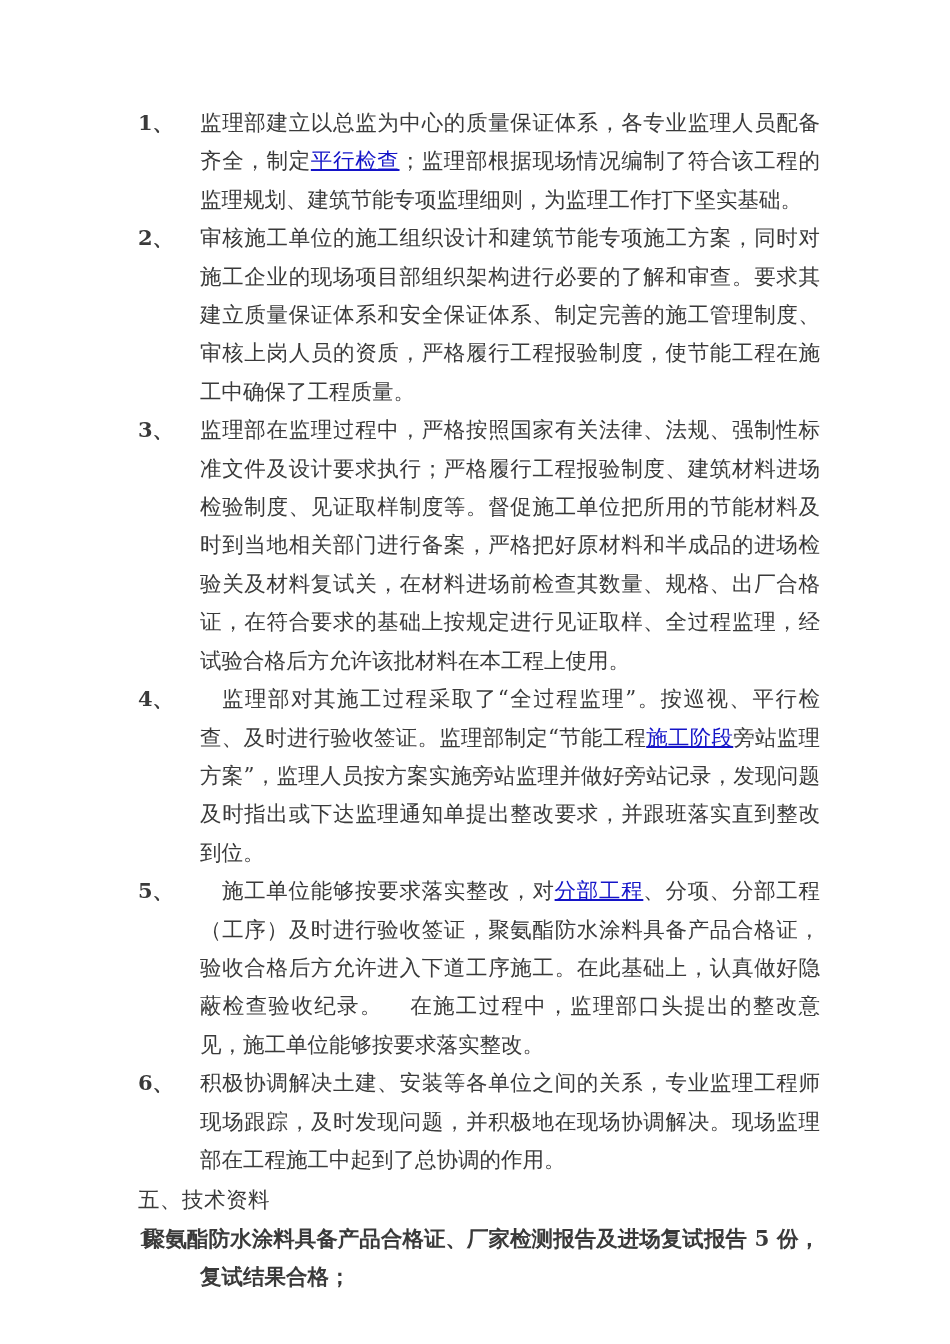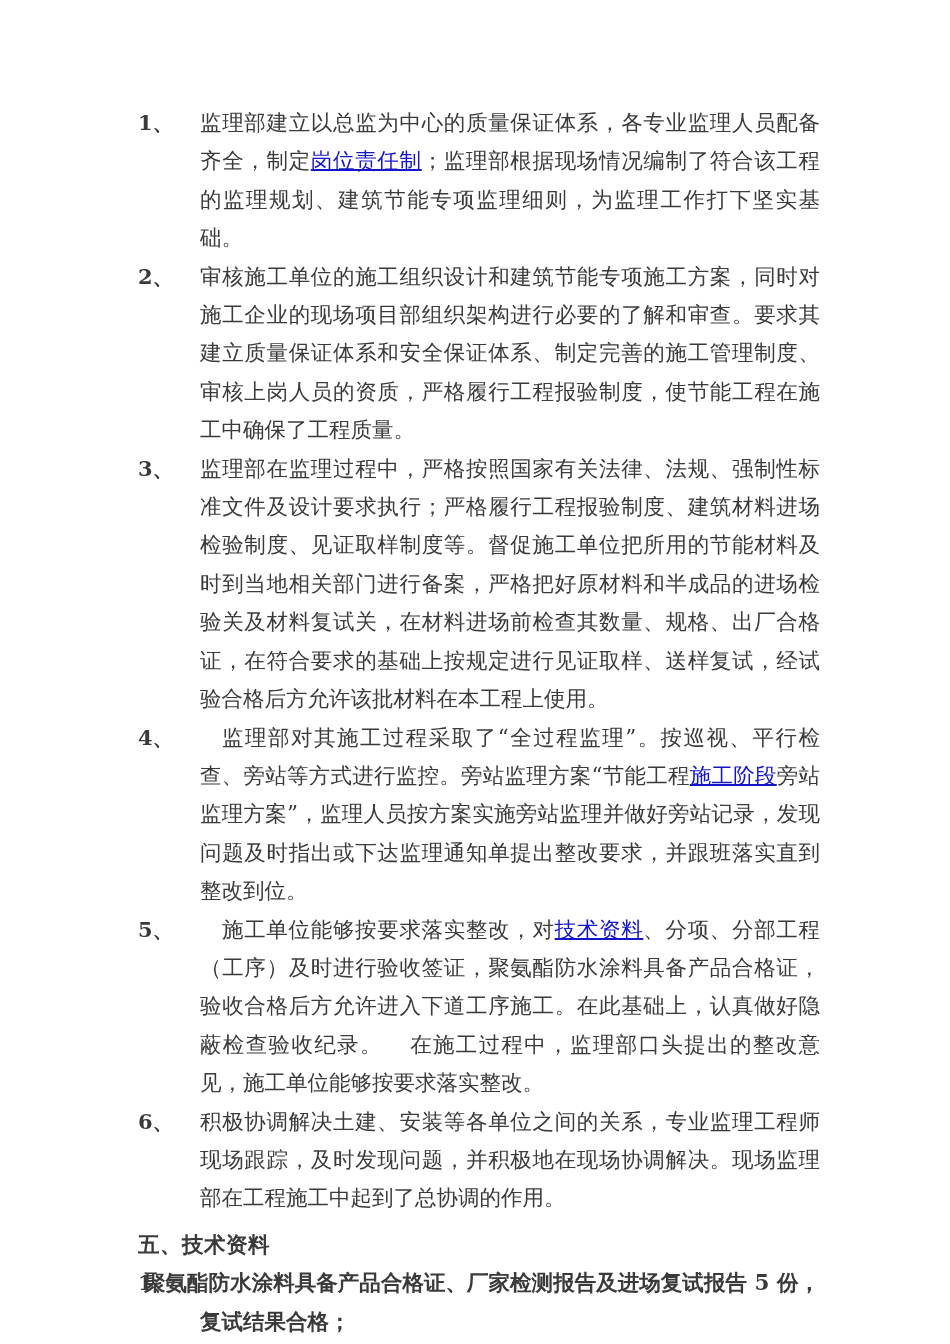--- a/index.html
+++ b/index.html
@@ -63,22 +63,22 @@
 
   
   .indent-1 > .item-body {
     text-indent: 22px;
   }
 
   
   .section-heading {
     font-size: 21.5px;
     line-height: 38.4px;
-    font-weight: bold;
-    margin: 8px 0 0 0;
+    font-weight: normal;
+    margin: 2px 0 0 0;
     letter-spacing: 0.5px;
   }
 
   .tech-list {
     margin: 0;
     padding: 0;
     list-style: none;
   }
 
   .tech-item {
@@ -112,37 +112,37 @@
   }
 </style>
 </head>
 <body>
 
 <div class="page">
 
   <ol class="doc-list">
       <li class="doc-item">
         <span class="item-num">1、</span>
-        <span class="item-body"><span>监理部建立以总监为中心的质量保证体系，各专业监理人员配备齐全，制定</span><a class="doc-link" href="#">岗位责任制</a><span>；监理部根据现场情况编制了符合该工程的监理规划、建筑节能专项监理细则，为监理工作打下坚实基础。</span></span>
+        <span class="item-body"><span>监理部建立以总监为中心的质量保证体系，各专业监理人员配备齐全，制定</span><a class="doc-link" href="#">平行检查</a><span>；监理部根据现场情况编制了符合该工程的监理规划、建筑节能专项监理细则，为监理工作打下坚实基础。</span></span>
       </li>
       <li class="doc-item">
         <span class="item-num">2、</span>
         <span class="item-body"><span>审核施工单位的施工组织设计和建筑节能专项施工方案，同时对施工企业的现场项目部组织架构进行必要的了解和审查。要求其建立质量保证体系和安全保证体系、制定完善的施工管理制度、审核上岗人员的资质，严格履行工程报验制度，使节能工程在施工中确保了工程质量。</span></span>
       </li>
       <li class="doc-item">
         <span class="item-num">3、</span>
-        <span class="item-body"><span>监理部在监理过程中，严格按照国家有关法律、法规、强制性标准文件及设计要求执行；严格履行工程报验制度、建筑材料进场检验制度、见证取样制度等。督促施工单位把所用的节能材料及时到当地相关部门进行备案，严格把好原材料和半成品的进场检验关及材料复试关，在材料进场前检查其数量、规格、出厂合格证，在符合要求的基础上按规定进行见证取样、送样复试，经试验合格后方允许该批材料在本工程上使用。</span></span>
+        <span class="item-body"><span>监理部在监理过程中，严格按照国家有关法律、法规、强制性标准文件及设计要求执行；严格履行工程报验制度、建筑材料进场检验制度、见证取样制度等。督促施工单位把所用的节能材料及时到当地相关部门进行备案，严格把好原材料和半成品的进场检验关及材料复试关，在材料进场前检查其数量、规格、出厂合格证，在符合要求的基础上按规定进行见证取样、全过程监理，经试验合格后方允许该批材料在本工程上使用。</span></span>
       </li>
       <li class="doc-item indent-1">
         <span class="item-num">4、</span>
-        <span class="item-body"><span>监理部对其施工过程采取了“全过程监理”。按巡视、平行检查、旁站等方式进行监控。旁站监理方案“节能工程</span><a class="doc-link" href="#">施工阶段</a><span>旁站监理方案”，监理人员按方案实施旁站监理并做好旁站记录，发现问题及时指出或下达监理通知单提出整改要求，并跟班落实直到整改到位。</span></span>
+        <span class="item-body"><span>监理部对其施工过程采取了“全过程监理”。按巡视、平行检查、及时进行验收签证。监理部制定“节能工程</span><a class="doc-link" href="#">施工阶段</a><span>旁站监理方案”，监理人员按方案实施旁站监理并做好旁站记录，发现问题及时指出或下达监理通知单提出整改要求，并跟班落实直到整改到位。</span></span>
       </li>
       <li class="doc-item indent-1">
         <span class="item-num">5、</span>
-        <span class="item-body"><span>施工单位能够按要求落实整改，对</span><a class="doc-link" href="#">技术资料</a><span>、分项、分部工程（工序）及时进行验收签证，聚氨酯防水涂料具备产品合格证，验收合格后方允许进入下道工序施工。在此基础上，认真做好隐蔽检查验收纪录。</span><span class="gap"></span><span>在施工过程中，监理部口头提出的整改意见，施工单位能够按要求落实整改。</span></span>
+        <span class="item-body"><span>施工单位能够按要求落实整改，对</span><a class="doc-link" href="#">分部工程</a><span>、分项、分部工程（工序）及时进行验收签证，聚氨酯防水涂料具备产品合格证，验收合格后方允许进入下道工序施工。在此基础上，认真做好隐蔽检查验收纪录。</span><span class="gap"></span><span>在施工过程中，监理部口头提出的整改意见，施工单位能够按要求落实整改。</span></span>
       </li>
       <li class="doc-item">
         <span class="item-num">6、</span>
         <span class="item-body"><span>积极协调解决土建、安装等各单位之间的关系，专业监理工程师现场跟踪，及时发现问题，并积极地在现场协调解决。现场监理部在工程施工中起到了总协调的作用。</span></span>
       </li>
     </ol>
 
   <p class="section-heading">五、技术资料</p>
 
   <ol class="tech-list">

